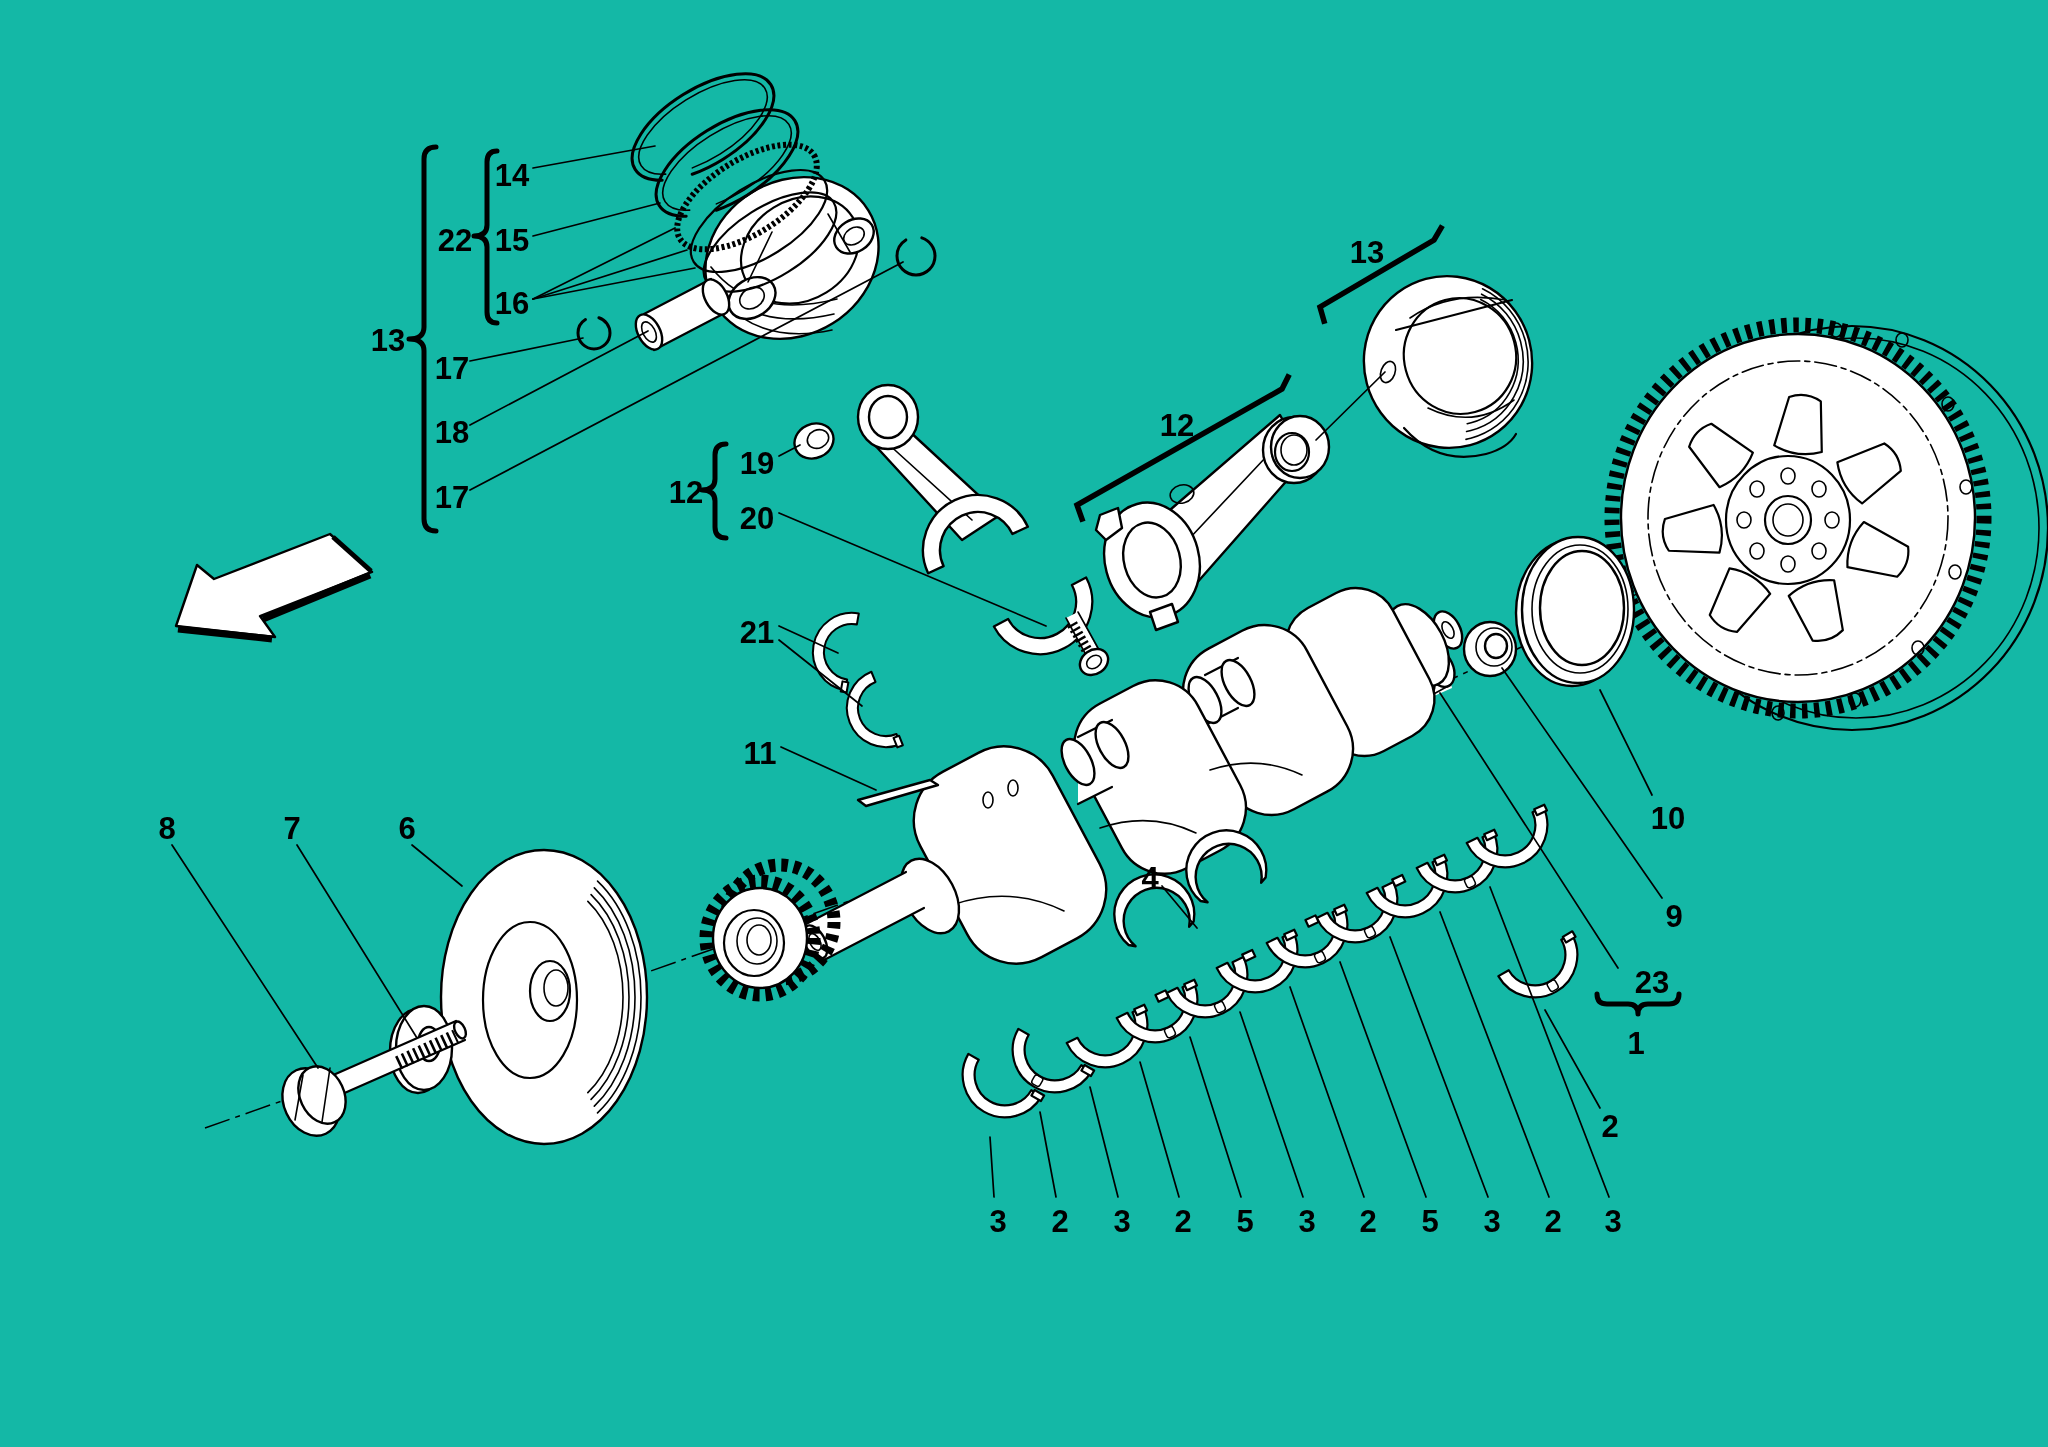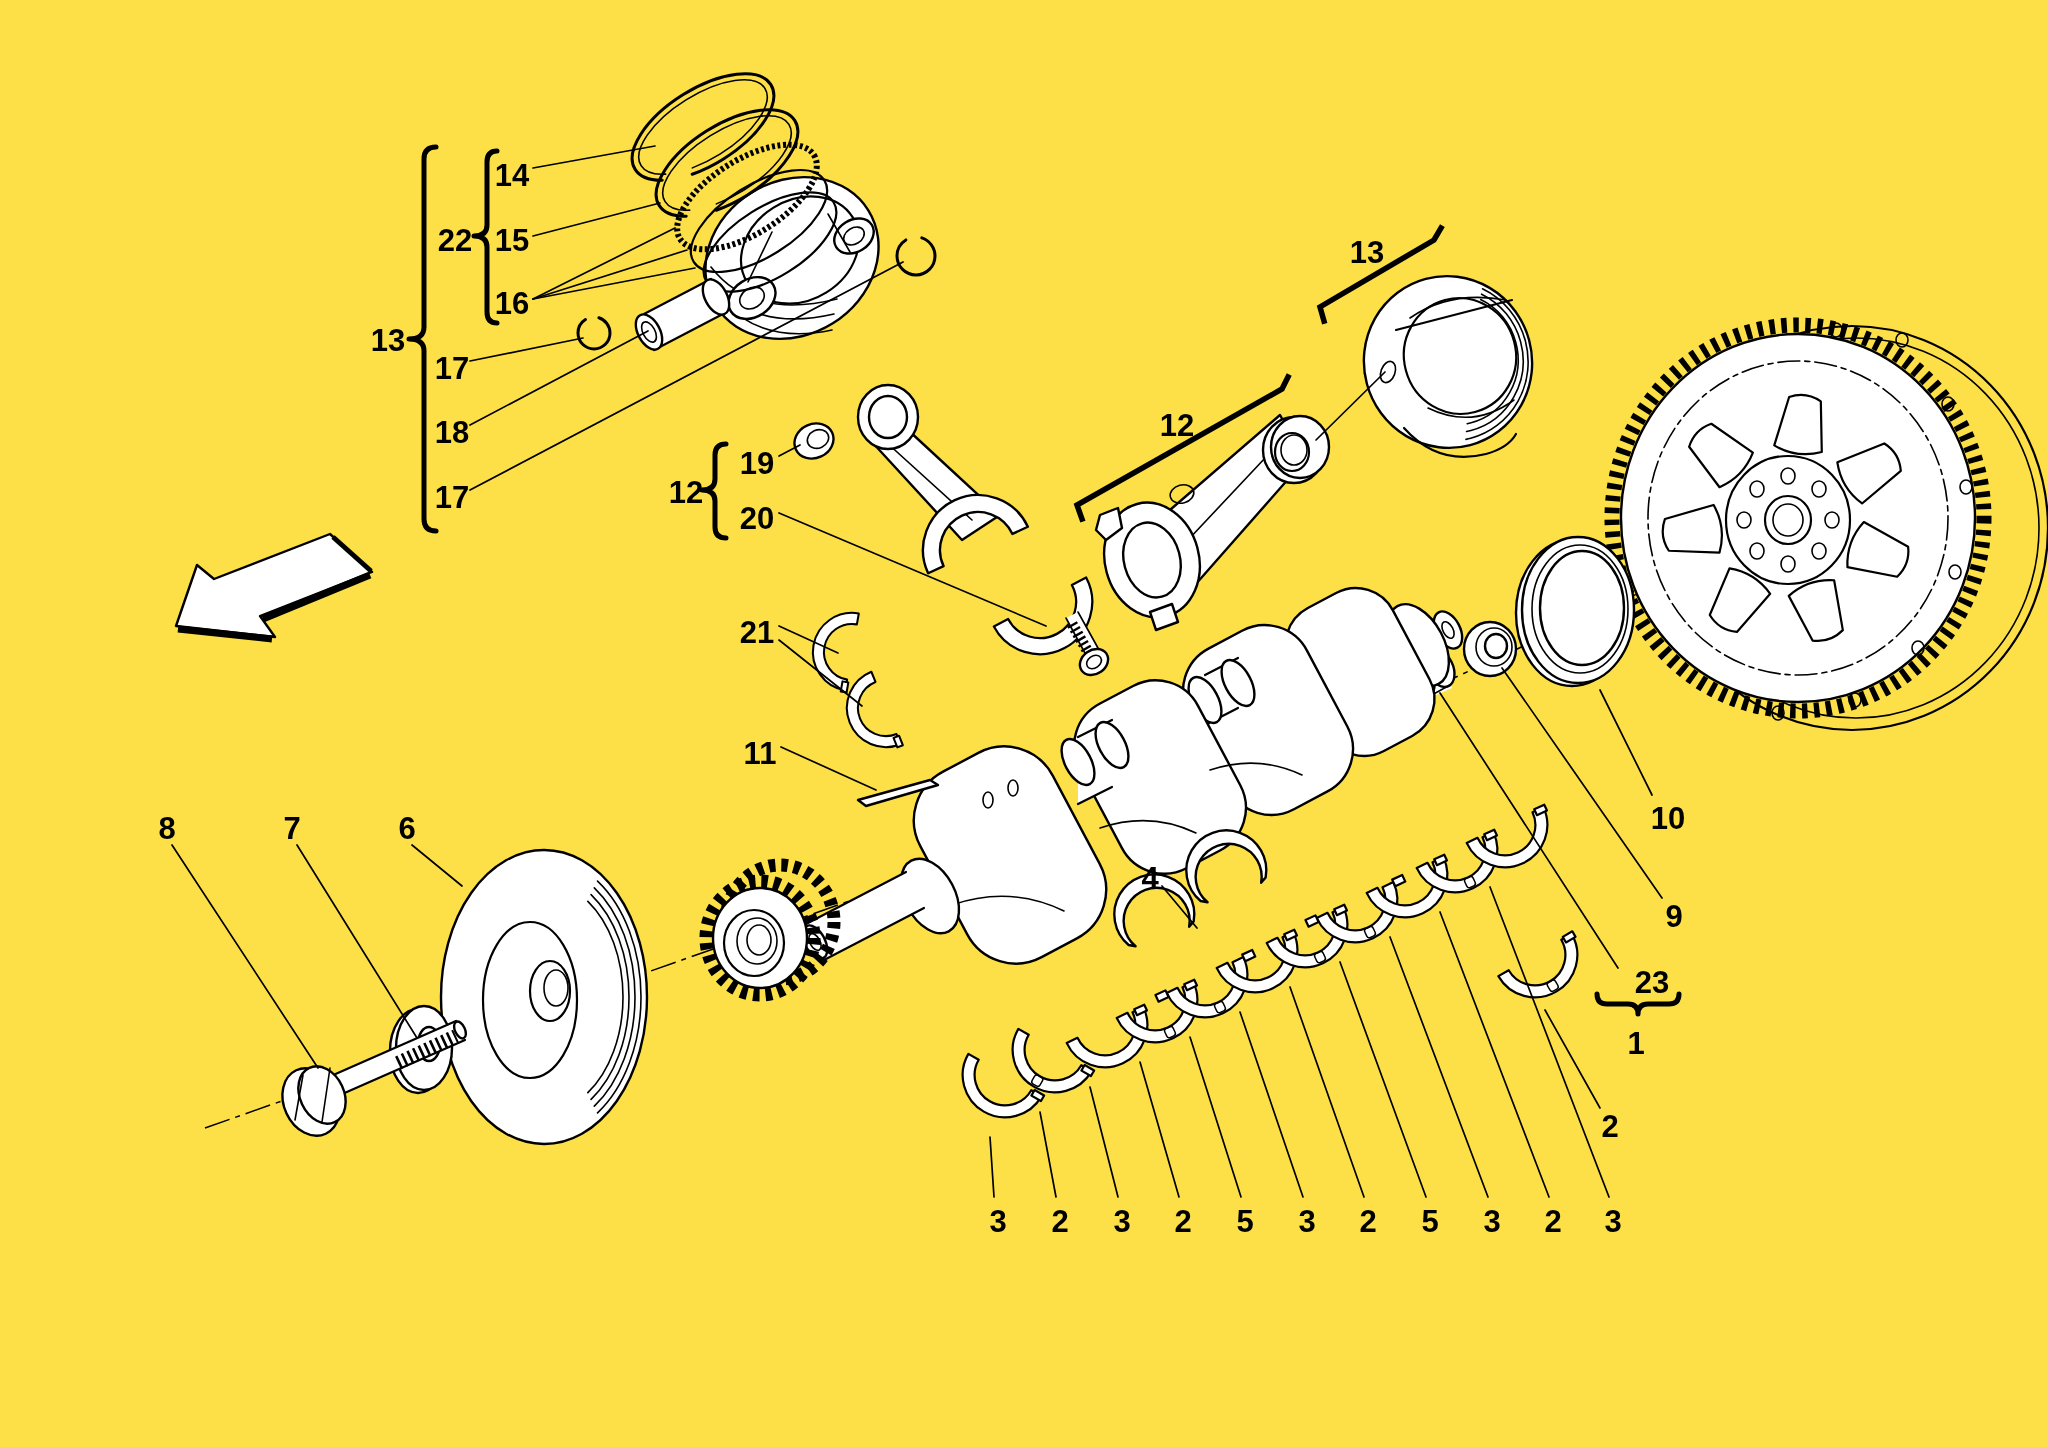--- a/index.html
+++ b/index.html
@@ -1,16 +1,16 @@
 <!DOCTYPE html>
 <html><head>
 <meta charset="utf-8">
 <style>
   html,body{margin:0;padding:0;background:#ffffff;}
-  .stage{width:2048px;height:1447px;position:relative;background:#fde047;overflow:hidden;
+  .stage{width:2048px;height:1447px;position:relative;background:#14b8a6;overflow:hidden;
          font-family:"Liberation Sans", sans-serif;}
   svg{display:block;}
   .ln{fill:none;stroke:#000;stroke-width:2.2;stroke-linecap:round;stroke-linejoin:round;}
   .ln15{fill:none;stroke:#000;stroke-width:1.6;stroke-linecap:round;}
   .ln3{fill:none;stroke:#000;stroke-width:3;stroke-linecap:round;}
   .wf{fill:#fff;stroke:#000;stroke-width:2.4;stroke-linejoin:round;}
   .wfq{fill:#fff;stroke:none;}
   .lead{fill:none;stroke:#000;stroke-width:1.7;stroke-linecap:round;}
   .thk{fill:none;stroke:#000;stroke-width:5.5;stroke-linecap:square;stroke-linejoin:miter;}
   .brace{fill:none;stroke:#000;stroke-width:5;stroke-linecap:round;stroke-linejoin:round;}

